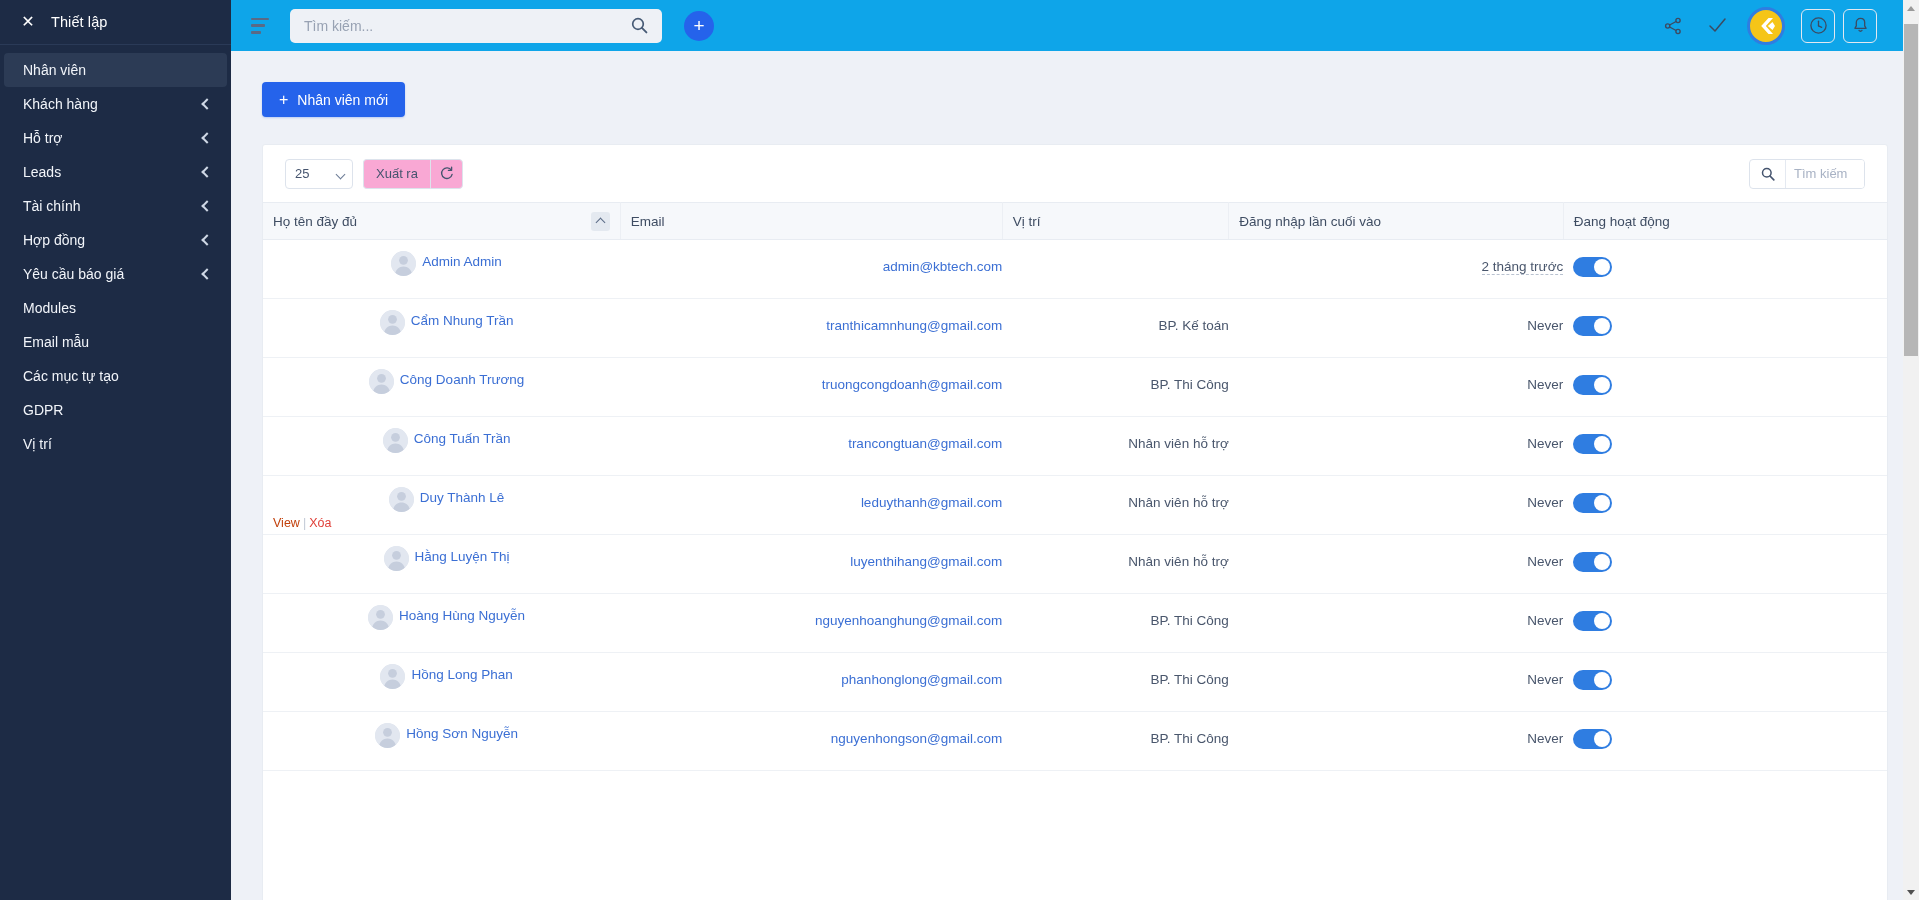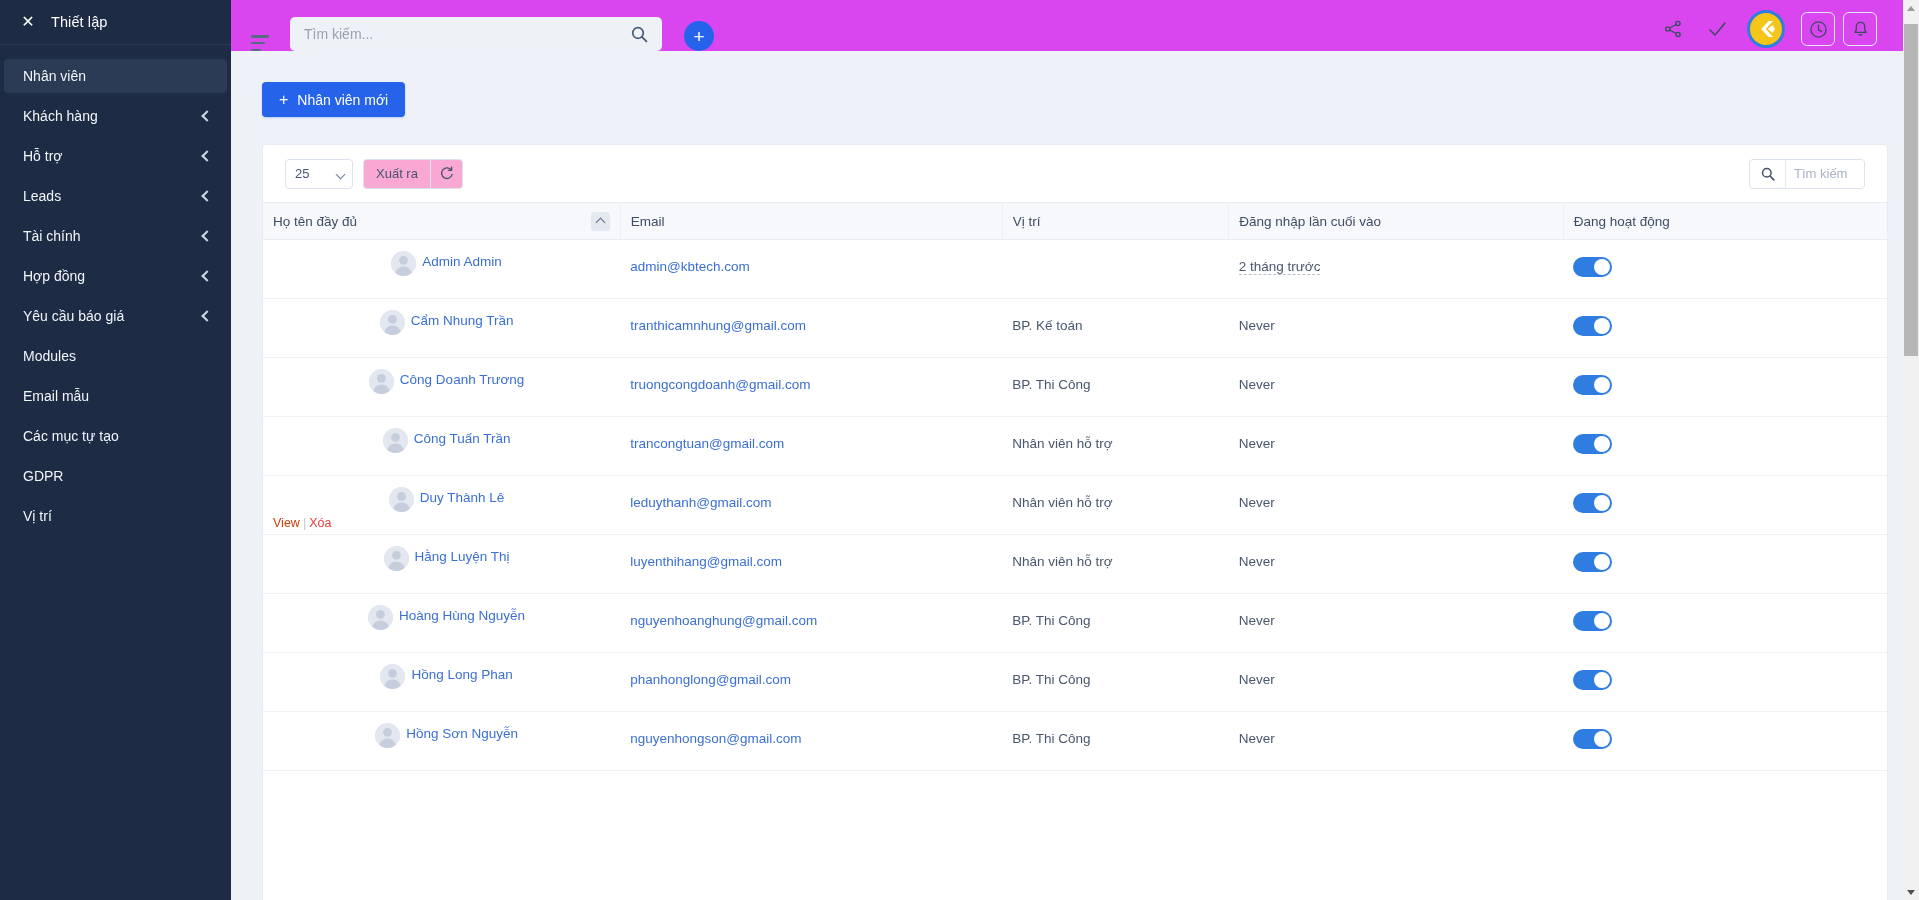--- a/index.html
+++ b/index.html
@@ -40,21 +40,21 @@
   }
   .sb-list { padding-top: 8px; }
   .sb-item {
     position: relative;
     height: 34px;
     display: flex; align-items: center;
     padding: 0 16px 0 19px;
     font-size: 14px;
     color: #f2f5fa;
     cursor: pointer;
-    margin: 6px 4px;
+    margin: 0 4px;
     border-radius: 4px;
   }
   .sb-item.active { background: #2c3b55; }
   .sb-item .lbl { flex: 1; white-space: nowrap; }
   .chev {
     width: 10px; height: 10px;
     position: relative;
     flex: 0 0 auto;
   }
   .chev::before {
@@ -64,22 +64,22 @@
     width: 6px; height: 6px;
     border-left: 2px solid #cfd8e6;
     border-bottom: 2px solid #cfd8e6;
     transform: rotate(45deg);
   }
 
   
   .topbar {
     position: absolute; left: 231px; top: 0;
     width: 1688px; height: 51px;
-    background: #d946ef;
-    display: flex; align-items: flex-end;
+    background: #0ea5e9;
+    display: flex; align-items: center;
     z-index: 15;
   }
   .hamburger {
     margin-left: 20px;
     width: 20px; height: 16px;
     display: flex; flex-direction: column; justify-content: space-between;
     cursor: pointer;
   }
   .hamburger i { display: block; height: 2.5px; background: #5a6a85; border-radius: 1px; }
   .hamburger i:nth-child(1) { width: 18px; }
@@ -284,21 +284,21 @@
     margin-top: 2px;
   }
   table.dt tbody td {
     height: 59px;
     border-bottom: 1px solid #eef1f5;
     font-size: 13.5px;
     color: #49566c;
     padding: 0 0 0 10px;
     vertical-align: top;
   }
-  table.dt tbody td.v { padding-top: 19px; }
+  table.dt tbody td.v { padding-top: 19px; text-align: right; }
   .namecell { display: flex; align-items: flex-start; padding-top: 11px; justify-content: center; }
   .avatar {
     width: 25px; height: 25px;
     border-radius: 50%;
     background: #dfe4ee;
     flex: 0 0 auto;
     position: relative;
     overflow: hidden;
   }
   .avatar svg { position: absolute; left: 0; top: 0; }

